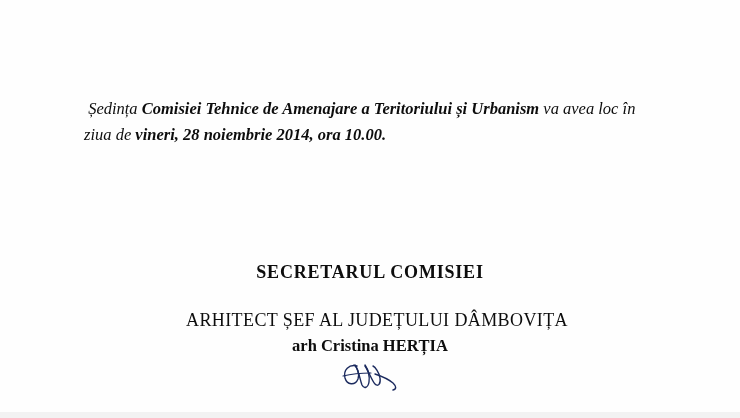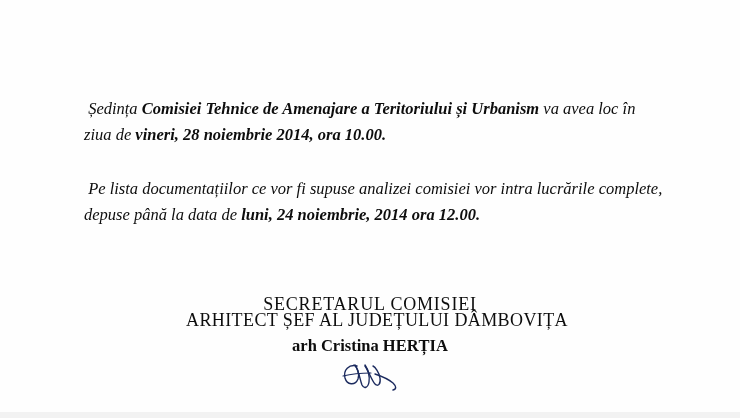--- a/index.html
+++ b/index.html
@@ -46,23 +46,22 @@
   .b { font-weight: bold; }
   .sig-block {
     position: absolute;
     left: 0;
     width: 740px;
     text-align: center;
   }
   .sig1 {
     top: 262px;
     font-size: 18px;
-    font-weight: normal;
+    font-weight: bold;
     letter-spacing: 0.8px;
-    margin-top: 32px;
   }
   .sig2 {
     top: 310px;
     font-size: 18px;
     font-weight: normal;
     letter-spacing: 0.4px;
     padding-left: 7px;
   }
   .sig3 {
     top: 336px;
@@ -96,25 +95,20 @@
 
 
   <div class="para para1">
     <span class="indent"></span>
     <span>Ședința</span>
     <span class="b">Comisiei Tehnice de Amenajare a Teritoriului și Urbanism</span>
     <span>va avea loc în ziua de</span>
     <span class="b">vineri, 28 noiembrie 2014,  ora  10.00.</span>
   </div>
 
-  <div class="para para2">
-    <span class="indent"></span>
-    <span>Pe lista documentațiilor ce vor fi supuse analizei comisiei vor intra lucrările complete, depuse până  la data de</span>
-    <span class="b">luni,  24 noiembrie, 2014 ora 12.00.</span>
-  </div>
 
   <div class="sig-block sig1">SECRETARUL COMISIEI</div>
 
   <div class="sig-block sig2">ARHITECT ȘEF AL JUDEȚULUI DÂMBOVIȚA</div>
 
   <div class="sig-block sig3">arh Cristina HERȚIA</div>
 
   <div class="signature-mark">
     <svg width="70" height="38" viewBox="0 0 70 38" fill="none" xmlns="http://www.w3.org/2000/svg">
       <path d="M22 6 C14 4, 8 10, 10 18 C12 25, 20 26, 23 19 C25 13, 22 7, 19 5" stroke="#1b2a5e" stroke-width="1.4" fill="none" stroke-linecap="round"></path>

